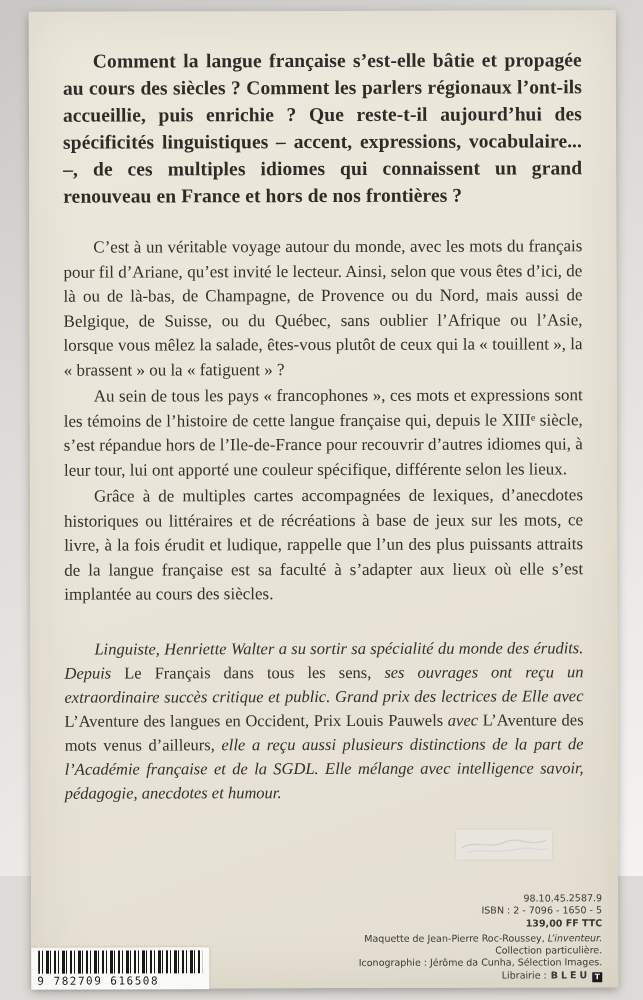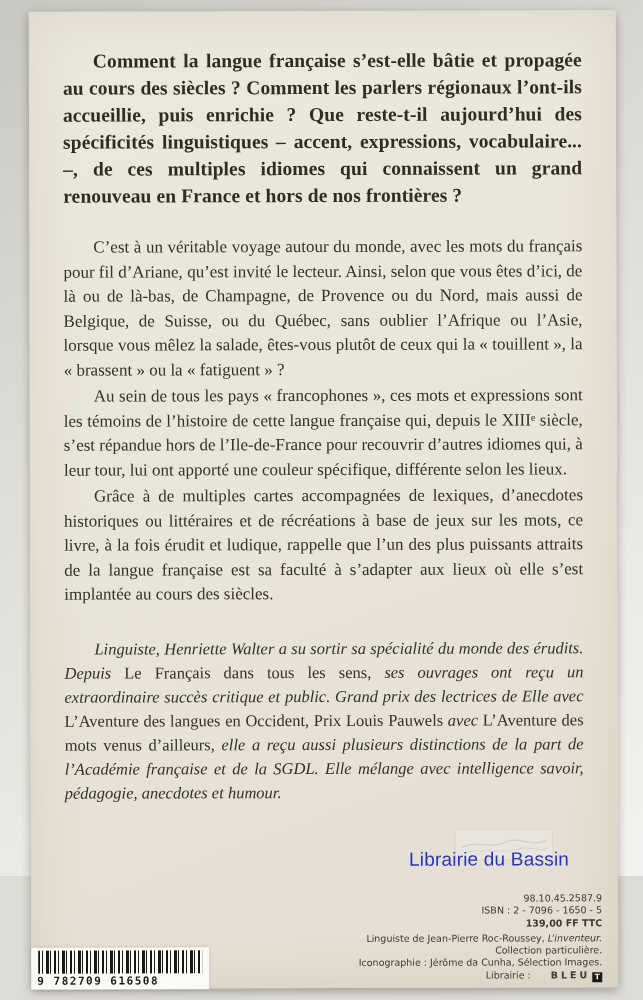--- a/index.html
+++ b/index.html
@@ -46,21 +46,21 @@
     font-size:19px;font-weight:500;color:#2736b9;letter-spacing:.2px;
     white-space:nowrap;
   }
   .colophon{
     position:absolute;right:16px;top:882px;width:330px;
     font-family:"DejaVu Sans", sans-serif;
     font-size:9.5px;line-height:12.3px;color:#3b3933;text-align:right;
   }
   .colophon .price{font-weight:bold;}
   .colophon .credit{margin-top:3px;}
-  .colophon .brand{font-weight:bold;letter-spacing:3px;margin-left:17px;}
+  .colophon .brand{font-weight:bold;letter-spacing:3px;margin-left:1px;}
   .bleulogo{
     display:inline-block;width:10px;height:10px;margin-left:2px;
     background:#1a1a1a;color:#fff;font-weight:bold;font-size:7.5px;
     line-height:10px;text-align:center;letter-spacing:0;vertical-align:-1px;
     font-family:"DejaVu Sans", sans-serif;
   }
   .barcode-label{
     position:absolute;left:0px;top:936px;width:178px;height:42px;
     background:#fafaf7;box-shadow:0 0 3px rgba(0,0,0,.18);
   }
@@ -68,21 +68,21 @@
     margin:3px 7px 0 7px;height:23px;
     background:repeating-linear-gradient(90deg,
       #171717 0 2px,#fafaf7 2px 4px,
       #171717 4px 5px,#fafaf7 5px 8px,
       #171717 8px 11px,#fafaf7 11px 12px,
       #171717 12px 13px,#fafaf7 13px 16px);
   }
   .barcode-number{
     font-family:"DejaVu Sans Mono", monospace;
     font-size:11px;color:#1d1d1d;letter-spacing:1.5px;
-    margin:1px 0 0 6px;white-space:nowrap;font-weight:bold;
+    margin:1px 0 0 6px;white-space:nowrap;
   }
 </style>
 </head>
 <body>
 
 <div class="stage">
   <div class="book">
 
     <div class="text-block">
       <p class="lead">Comment la langue française s’est-elle bâtie et propagée au cours des siècles ? Comment les parlers régionaux l’ont-ils accueillie, puis enrichie ? Que reste-t-il aujourd’hui des spécificités linguistiques – accent, expressions, vocabulaire... –, de ces multiples idiomes qui connaissent un grand renouveau en France et hors de nos frontières ?</p>
@@ -92,27 +92,26 @@
       <p class="author"><span class="run-italic">Linguiste, Henriette Walter a su sortir sa spécialité du monde des érudits. Depuis </span><span class="run-roman">Le Français dans tous les sens</span><span class="run-italic">, ses ouvrages ont reçu un extraordinaire succès critique et public. Grand prix des lectrices de Elle avec </span><span class="run-roman">L’Aventure des langues en Occident</span><span class="run-italic">, </span><span class="run-roman">Prix Louis Pauwels</span><span class="run-italic"> avec </span><span class="run-roman">L’Aventure des mots venus d’ailleurs</span><span class="run-italic">, elle a reçu aussi plusieurs distinctions de la part de l’Académie française et de la SGDL. Elle mélange avec intelligence savoir, pédagogie, anecdotes et humour.</span></p>
     </div>
 
     <div class="sticker">
       <svg viewBox="0 0 96 30">
         <path d="M6 18 C 20 10, 34 20, 48 13 S 74 18, 90 11" fill="none" stroke="#b9b6ac" stroke-width="1.2" opacity="0.55"></path>
         <path d="M10 23 C 26 18, 40 25, 60 20 S 80 24, 92 19" fill="none" stroke="#c4c1b8" stroke-width="1" opacity="0.45"></path>
       </svg>
     </div>
 
-    <div class="stamp">Librairie du Bassin</div>
 
     <div class="colophon">
       <div>98.10.45.2587.9</div>
       <div>ISBN : 2 - 7096 - 1650 - 5</div>
       <div class="price">139,00 FF TTC</div>
-      <div class="credit"><span class="run-roman">Linguiste de Jean-Pierre Roc-Roussey, </span><span class="run-italic">L’inventeur.</span></div>
+      <div class="credit"><span class="run-roman">Maquette de Jean-Pierre Roc-Roussey, </span><span class="run-italic">L’inventeur.</span></div>
       <div>Collection particulière.</div>
       <div>Iconographie : Jérôme da Cunha, Sélection Images.</div>
       <div>
         <span>Librairie : </span><span class="brand">BLEU</span><span class="bleulogo">T</span>
       </div>
     </div>
 
     <div class="barcode-label">
       <div class="bars"></div>
       <div class="barcode-number">9 782709 616508</div>

